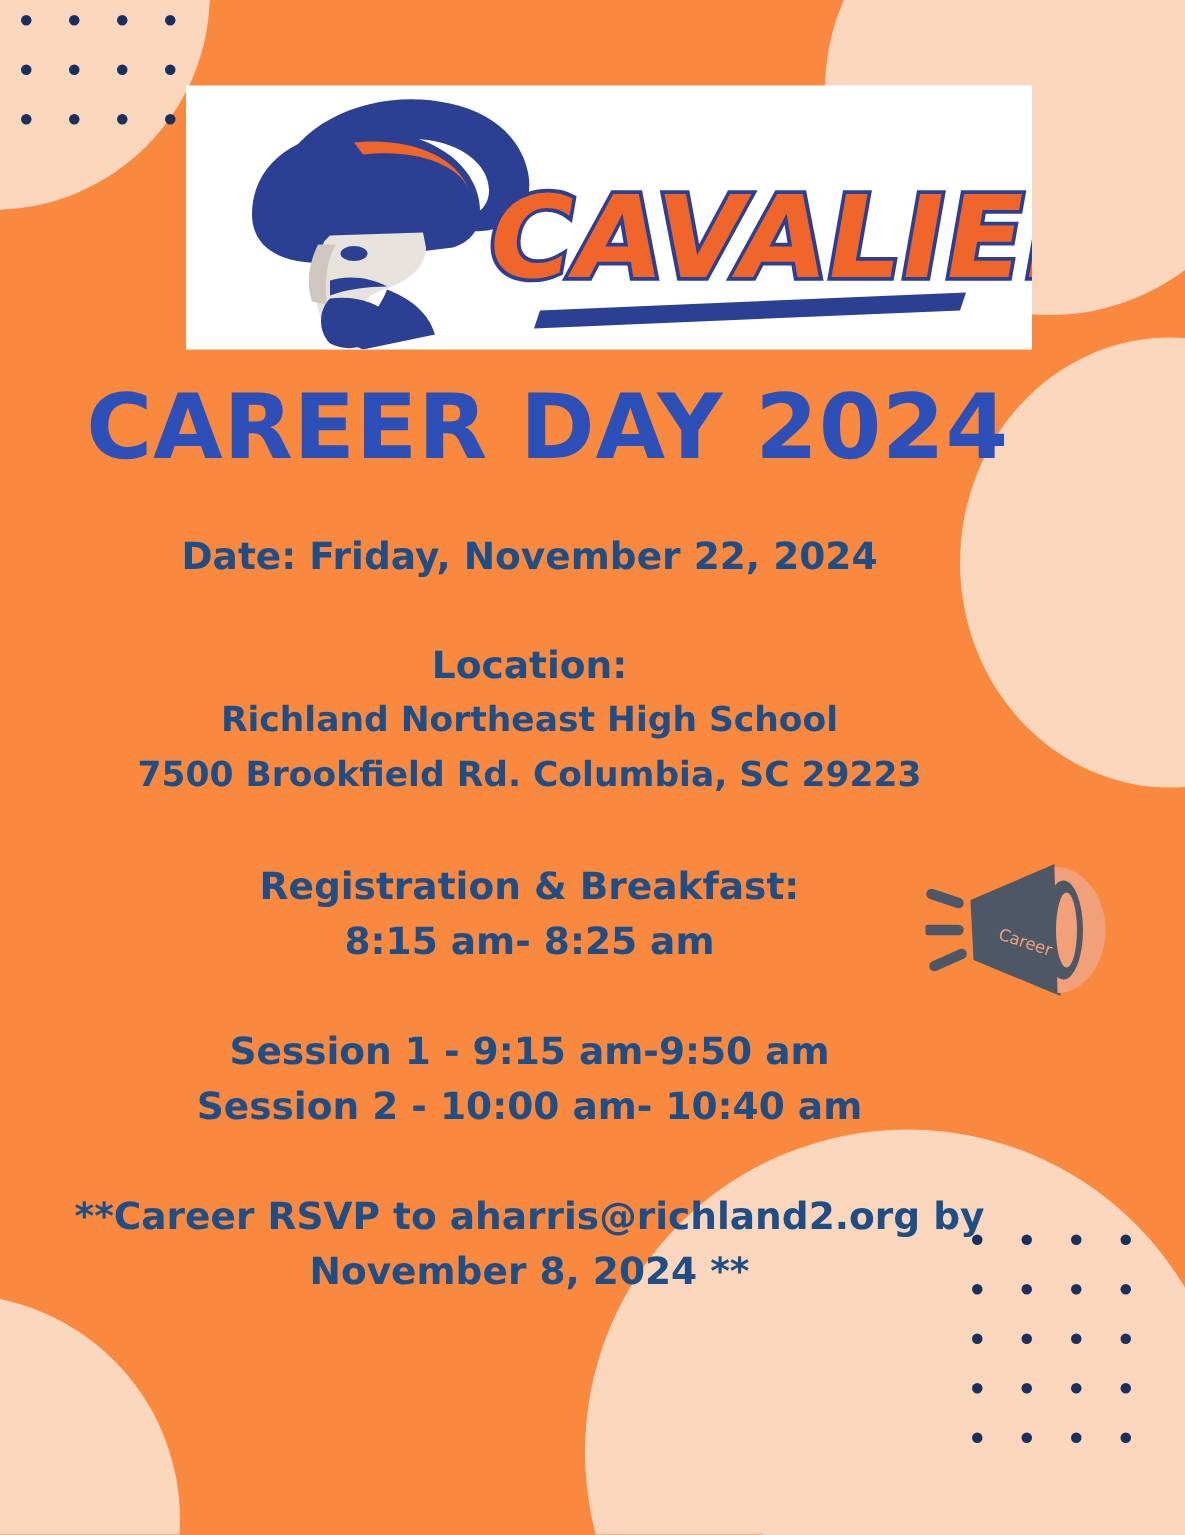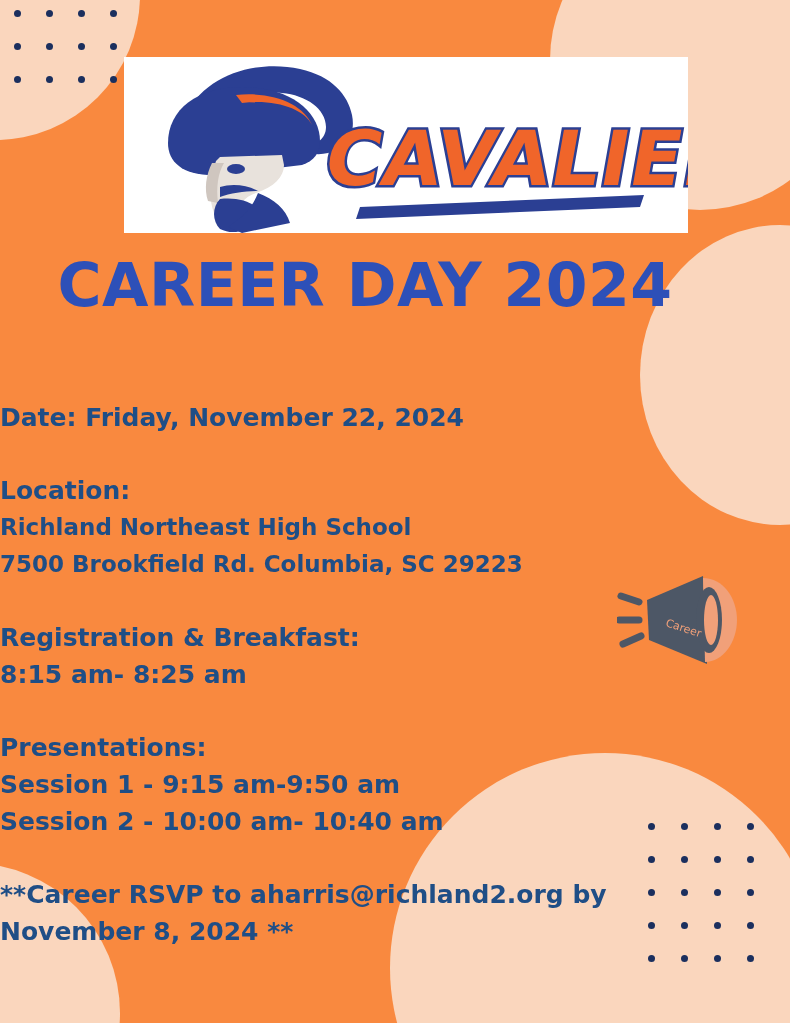--- a/index.html
+++ b/index.html
@@ -114,24 +114,24 @@
     color: #2d50b8;
     font-family: "DejaVu Sans", sans-serif;
   }
 
   
   .body-text {
     position: absolute;
     left: 0;
     top: 352px;
     width: 706px;
+    text-align: center;
     color: #1f4e86;
     font-family: "DejaVu Sans", sans-serif;
     font-weight: bold;
-    margin-top: 47px;
   }
   .line {
     line-height: 37px;
     font-size: 25px;
     white-space: nowrap;
   }
   .line.spacer {
     height: 36px;
     line-height: 36px;
   }
@@ -234,21 +234,20 @@
   <div class="body-text">
     <div class="line">Date: Friday, November 22, 2024</div>
     <div class="line spacer"></div>
     <div class="line">Location:</div>
     <div class="line big">Richland Northeast High School</div>
     <div class="line big">7500 Brookfield Rd. Columbia, SC 29223</div>
     <div class="line spacer"></div>
     <div class="line">Registration &amp; Breakfast:</div>
     <div class="line">8:15 am- 8:25 am</div>
     <div class="line spacer"></div>
-    <div class="line">Presentations:</div>
     <div class="line">Session 1 - 9:15 am-9:50 am</div>
     <div class="line">Session 2 - 10:00 am- 10:40 am</div>
     <div class="line spacer"></div>
     <div class="line">**Career RSVP to aharris@richland2.org by</div>
     <div class="line">November 8, 2024 **</div>
   </div>
 
   <svg class="megaphone" viewBox="0 0 124 104">
 
     <g stroke="#4d5766" stroke-width="7" stroke-linecap="round">

